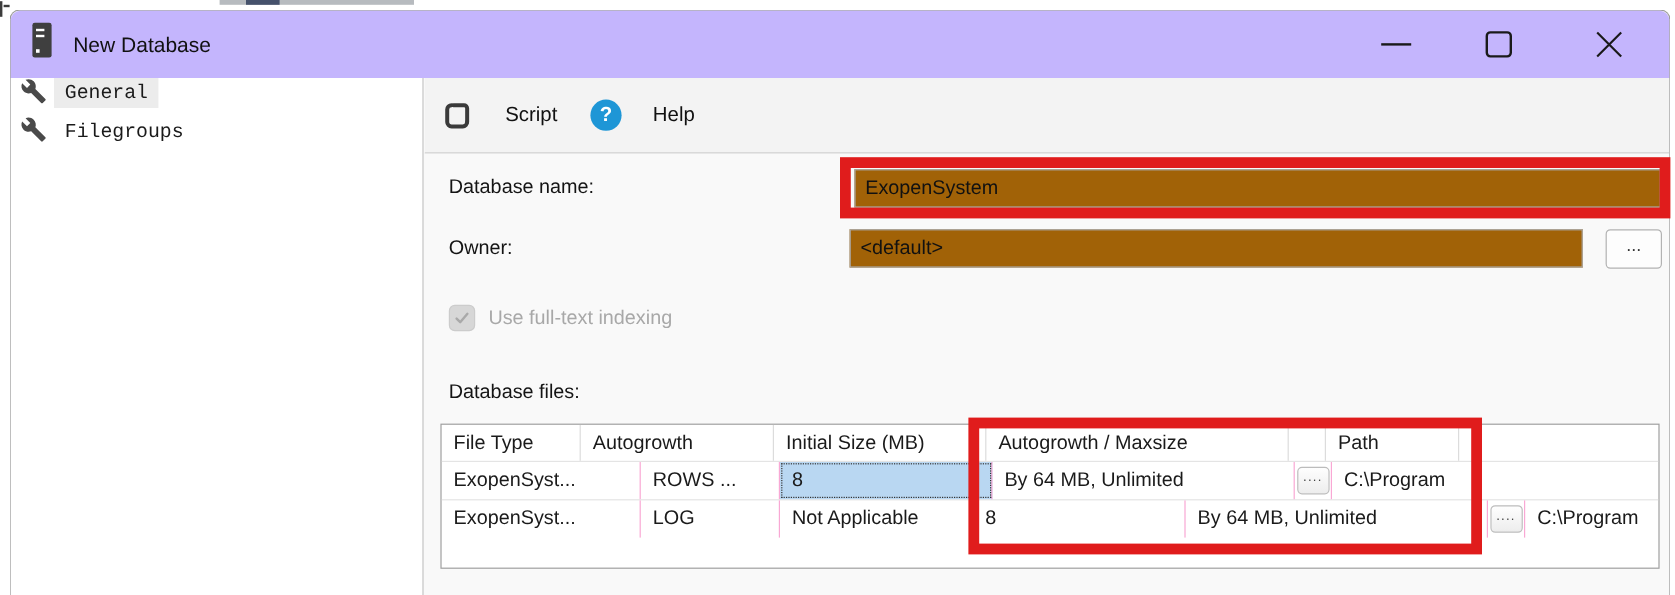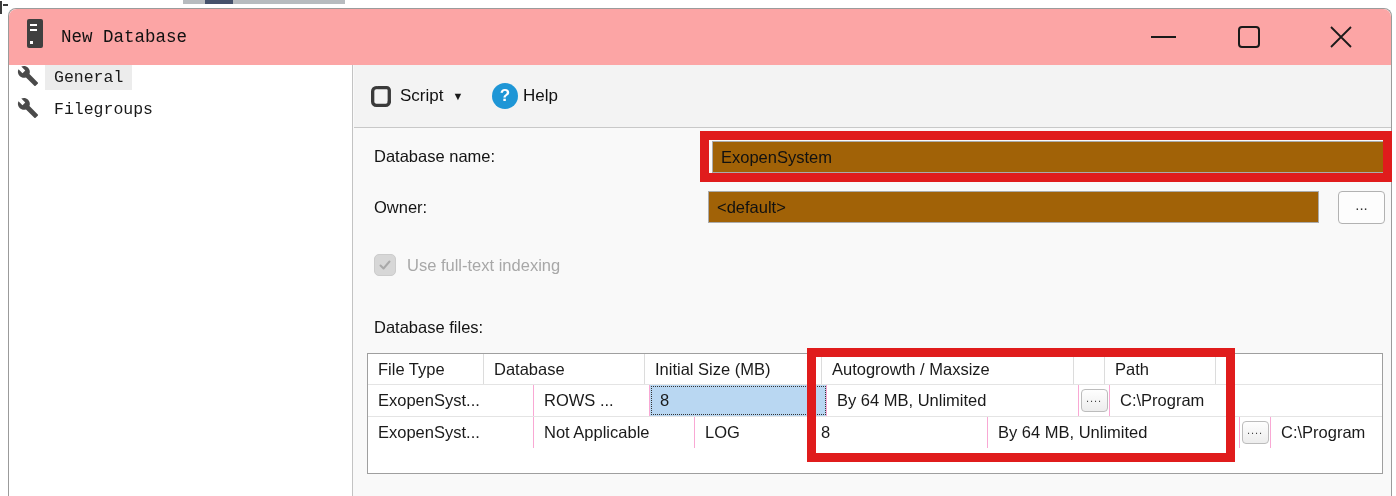--- a/index.html
+++ b/index.html
@@ -13,21 +13,21 @@
   .bg-glyph { position:absolute; left:0; top:1px; width:9px; height:13px; }
   .bg-glyph i { position:absolute; background:#3c3c3c; }
 
   
   .dialog { position:absolute; left:8px; top:8px; width:1384px; height:488px;
             background:#f9f9f9; border:1px solid #9b9b9b; border-bottom:none;
             border-radius:8px 8px 0 0; }
 
   
   .titlebar { position:absolute; left:0; top:0; right:0; height:56px;
-              background:#fca5a5; border-radius:8px 8px 0 0;font-family:Liberation Mono, monospace; }
+              background:#c4b5fd; border-radius:8px 8px 0 0; }
   .app-icon { position:absolute; left:18px; top:10px; width:16px; height:29px;
               background:#3f3f3f; border-radius:2px; }
   .app-icon i { position:absolute; background:#fff; }
   .app-icon .l1 { left:3px; top:5px;  width:7px; height:2px; }
   .app-icon .l2 { left:3px; top:10px; width:7px; height:2px; }
   .app-icon .d1 { left:3px; bottom:4px; width:3px; height:3px; }
   .title-text { position:absolute; left:52px; top:0; height:56px; line-height:56px;
                 font-size:17.5px; color:#111; }
   .win-btn { position:absolute; top:8px; width:48px; height:40px;
              display:flex; align-items:center; justify-content:center; }
@@ -43,21 +43,21 @@
                     background:linear-gradient(100deg, #b4c1d0 0%, #cfdde8 45%, #e6eff6 100%); }
   .side-item { position:relative; height:32px; display:flex; align-items:flex-start; cursor:default;font-family:Liberation Mono, monospace; }
   .side-item .wrench { margin-left:8px; width:22px; height:22px; flex:0 0 22px; }
   .side-item .lbl { font-size:16.5px; margin-left:6px; padding:3px 9px; }
   .side-item.selected .lbl { background:#ececec; }
 
   
   .main { position:absolute; left:345px; top:56px; right:0; bottom:0; }
   .toolbar { position:absolute; left:0; top:0; right:0; height:63px;
              background:#f3f3f3; border-bottom:1px solid #c8c8c8; }
-  .tb-btn { position:absolute; top:0; height:62px; display:flex; align-items:center; gap:5px;
+  .tb-btn { position:absolute; top:0; height:62px; display:flex; align-items:center; gap:26px;
             font-size:17px; color:#111; cursor:default; }
   .tb-script { left:14px; }
   .tb-help { left:138px; }
   .caret { font-size:11px; margin-left:4px; color:#1a1a1a; }
   .help-circle { width:26px; height:26px; border-radius:50%; background:#1e96d6;
                  color:#fff; font-weight:bold; font-size:17px;
                  display:flex; align-items:center; justify-content:center; }
 
   .content { position:absolute; left:0; top:63px; right:0; bottom:0; background:#f9f9f9; }
   .flabel { position:absolute; font-size:16.5px; color:#141414; white-space:nowrap; }
@@ -187,42 +187,42 @@
             </svg>
           </span>
           <span class="cb-label">Use full-text indexing</span>
         </div>
 
         <div class="flabel lab-files">Database files:</div>
 
         <div class="grid">
           <div class="grow head">
             <div class="gc c1">File Type</div>
-            <div class="gc c2">Database</div>
+            <div class="gc c2">Autogrowth</div>
             <div class="gc c3">Initial Size (MB)</div>
             <div class="gc c4">Autogrowth / Maxsize</div>
             <div class="gc c5"></div>
             <div class="gc c6">Path</div>
           </div>
 
           <div class="grow data">
             <div class="gc c0">ExopenSyst...</div>
             <div class="gc c1">ROWS ...</div>
             <div class="gc c3 cell-sel">8</div>
             <div class="gc c4">By 64 MB, Unlimited</div>
             <div class="gc c5">
               <div class="mini-browse">....</div>
             </div>
             <div class="gc c6">C:\Program</div>
           </div>
 
           <div class="grow data">
             <div class="gc c0">ExopenSyst...</div>
+            <div class="gc c1">LOG</div>
             <div class="gc c2">Not Applicable</div>
-            <div class="gc c1">LOG</div>
             <div class="gc c3">8</div>
             <div class="gc c4">By 64 MB, Unlimited</div>
             <div class="gc c5">
               <div class="mini-browse">....</div>
             </div>
             <div class="gc c6">C:\Program</div>
           </div>
         </div>
 
         <div class="annot annot-1"></div>

